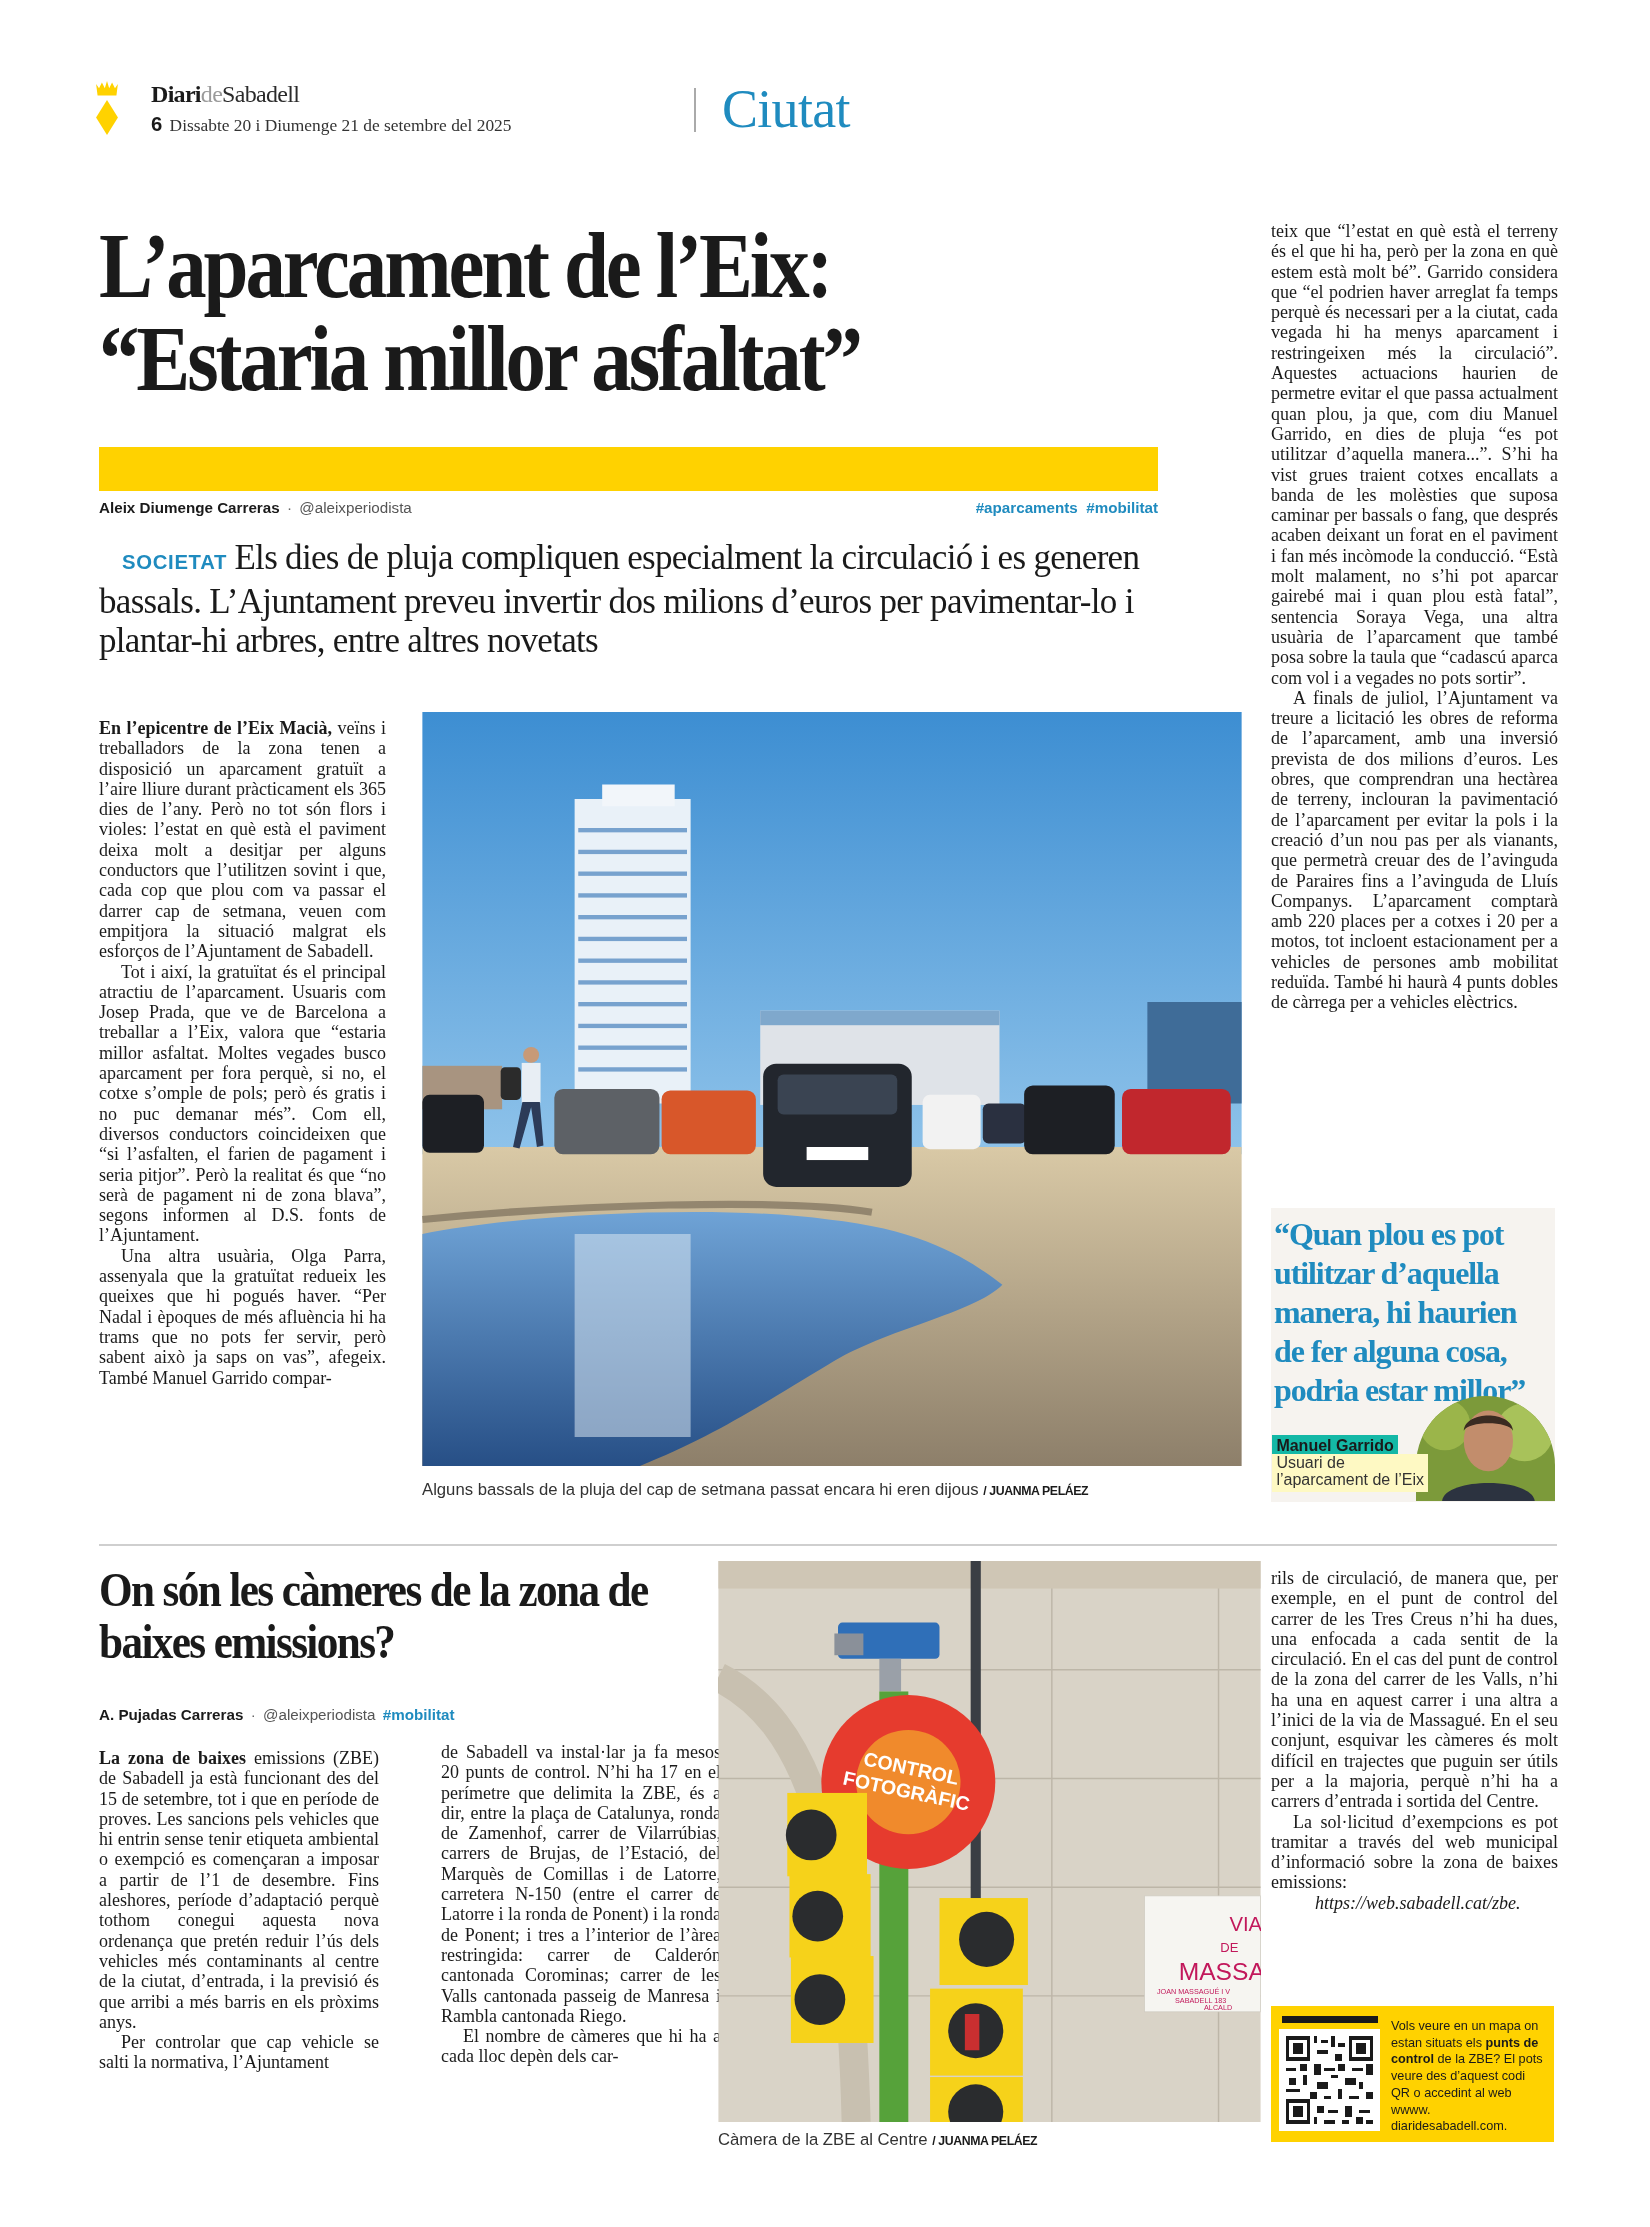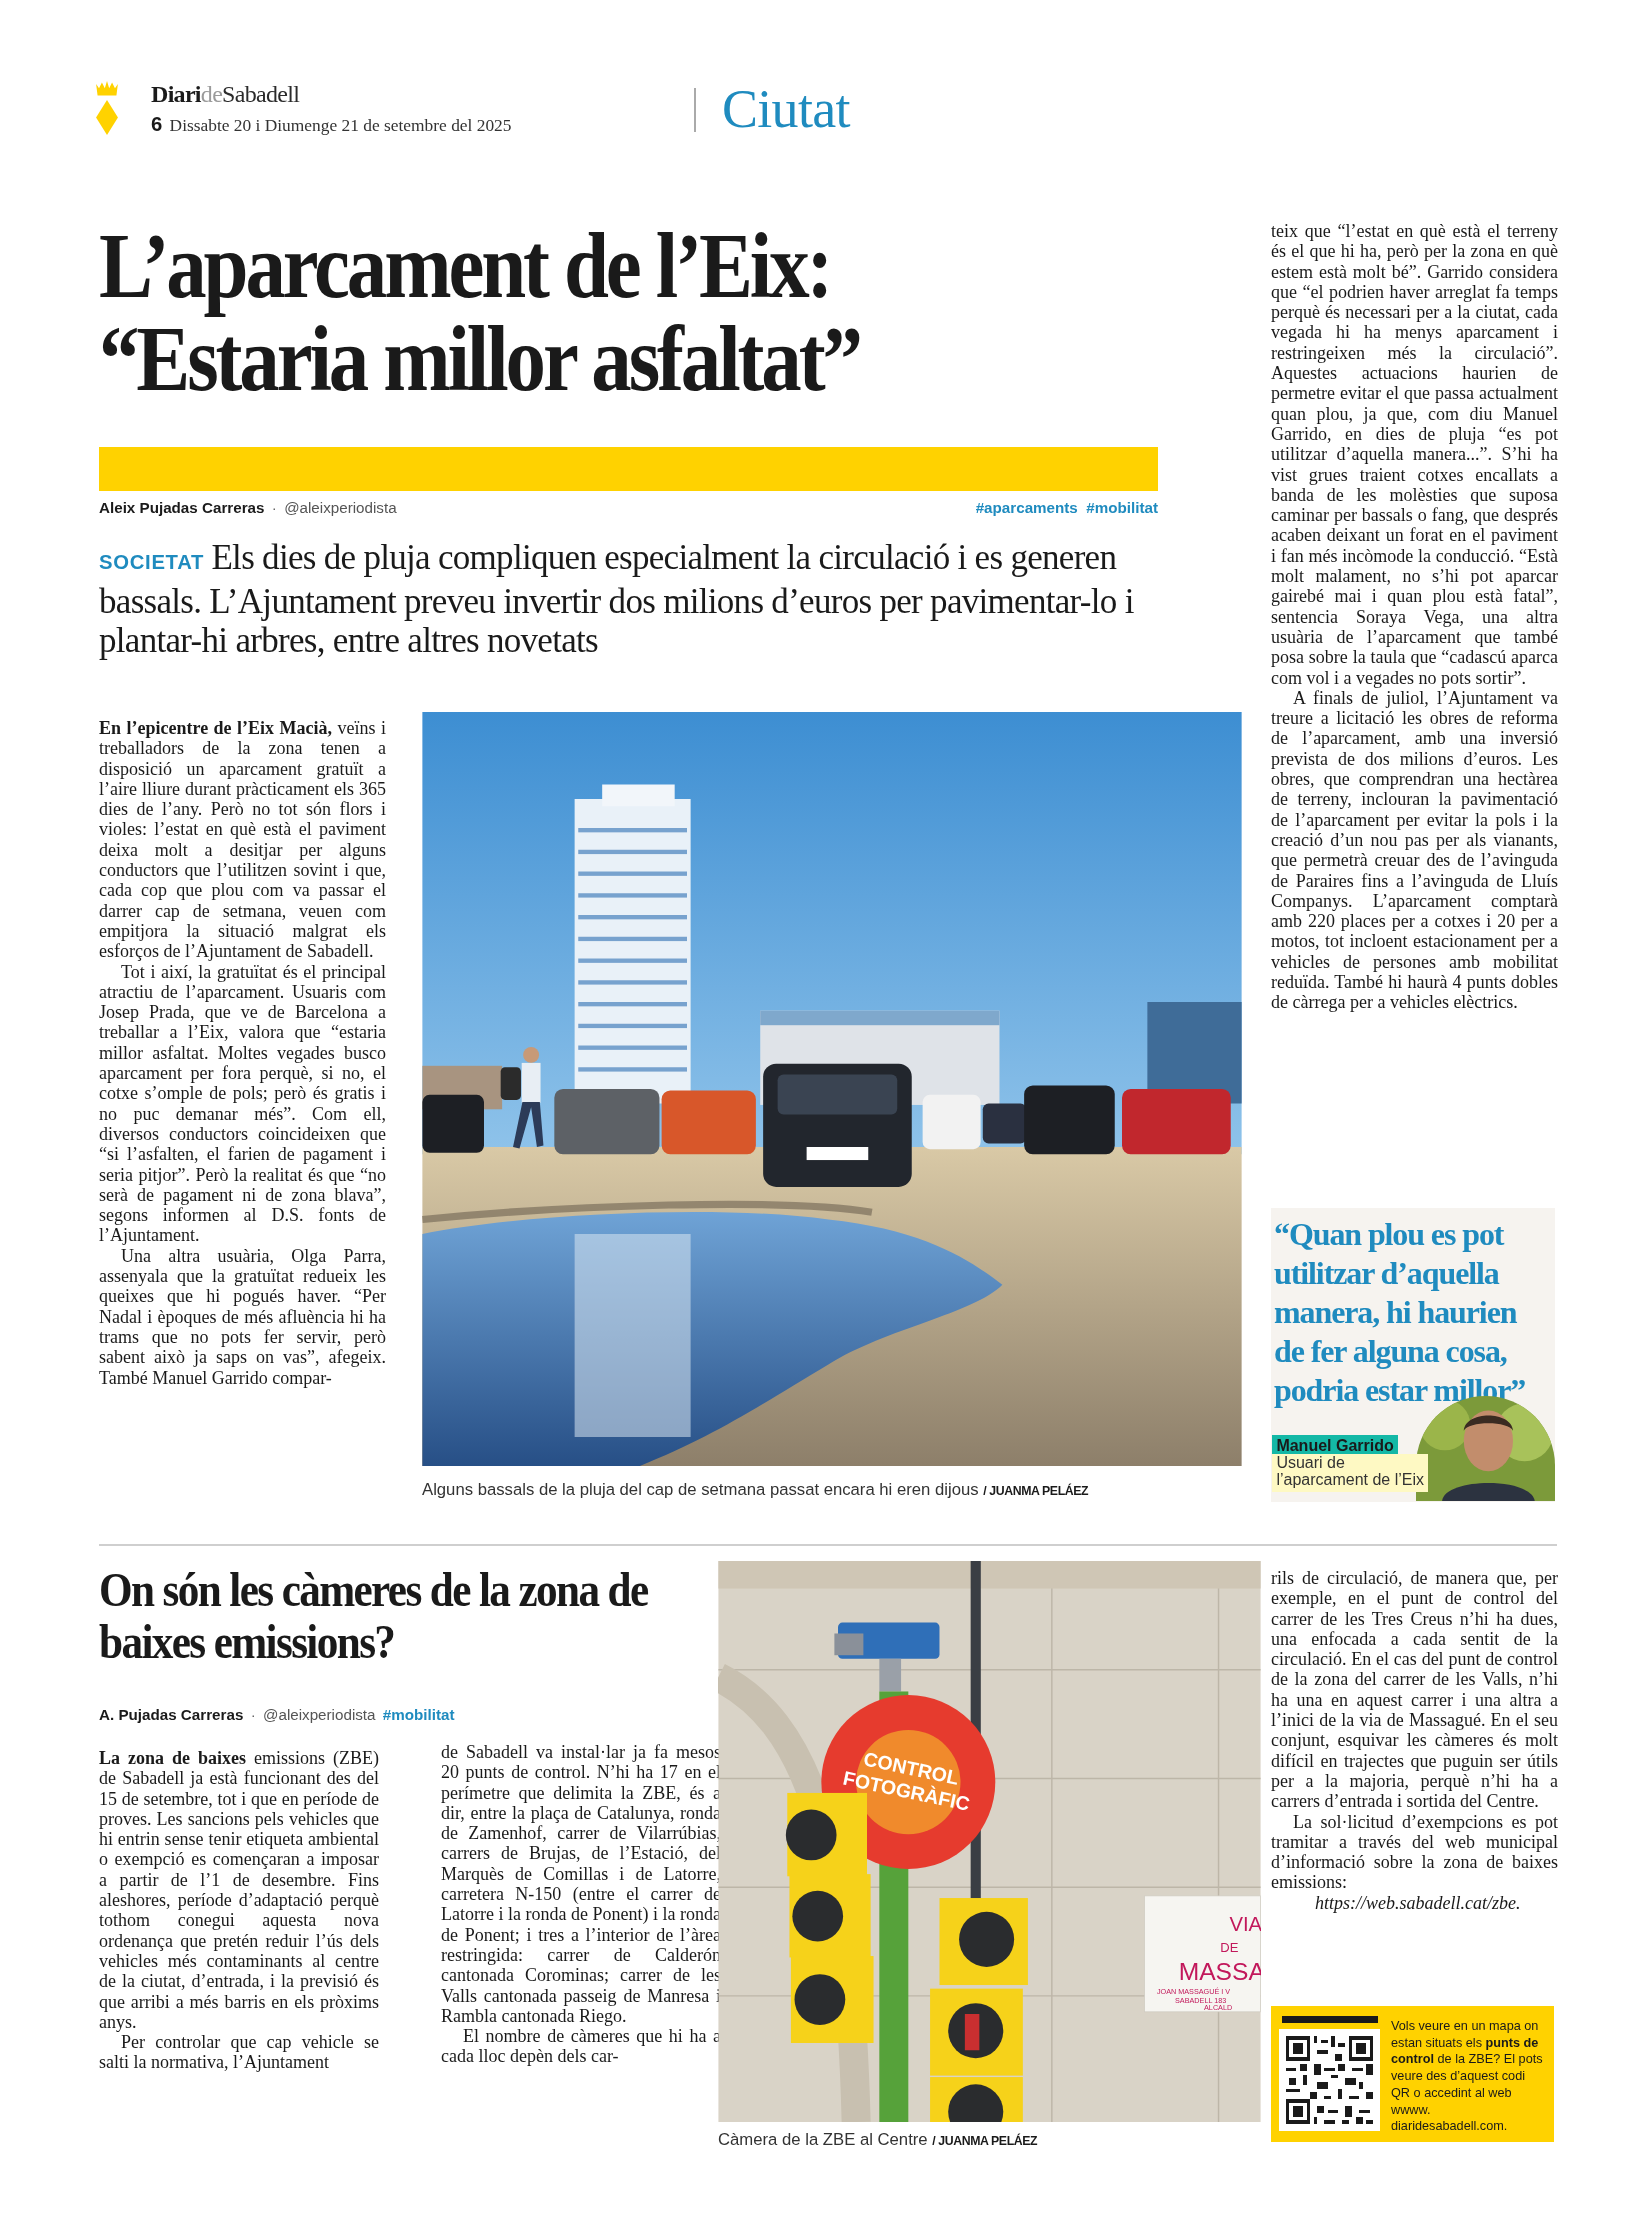--- a/index.html
+++ b/index.html
@@ -22,21 +22,21 @@
 
   
   .headline { left: 99px; top: 219px; width: 1103px; font-size: 94px; line-height: 93px; font-weight: 700; letter-spacing: -3.6px; transform: scaleX(0.86); transform-origin: left top; white-space: nowrap; }
   .yellow-bar { left: 99px; top: 447px; width: 1059px; height: 44px; background: #ffd200; }
   .byline { left: 99px; top: 499px; font-size: 15.2px; }
   .byline .author { font-weight: 700; }
   .byline .dot { color: #666; margin: 0 7.3px; }
   .byline .handle { color: #555; }
   .tags { left: 943px; top: 499px; width: 215px; text-align: right; font-size: 15.2px; font-weight: 700; color: #1f8bbf; }
   .subhead { left: 99px; top: 538px; width: 1088px; font-size: 35px; line-height: 39px; letter-spacing: -0.7px; }
-  .subhead .kicker { font-family: "Liberation Sans", sans-serif; font-size: 20.3px; font-weight: 700; color: #1f8bbf; letter-spacing: 0.7px; margin-right: 7.3px; }
+  .subhead .kicker { font-family: "Liberation Sans", sans-serif; font-size: 20.3px; font-weight: 700; color: #1f8bbf; letter-spacing: 0.7px; margin-right: 7.3px; margin-left: 23px; }
 
   
   .col { font-size: 18px; line-height: 20.3px; text-align: justify; hyphens: manual; }
   .col p { margin: 0; }
   .col p + p { text-indent: 22px; }
   .col .lead { font-weight: 700; }
   .col1 { left: 99px; top: 718px; width: 287px; }
   .col3 { left: 1271px; top: 221px; width: 287px; }
 
   
@@ -92,21 +92,21 @@
 <div class="abs pageinfo serif"><span class="num sans">6</span><span>Dissabte 20 i Diumenge 21 de setembre del 2025</span></div>
 <div class="abs section-sep"></div>
 <div class="abs section-name serif">Ciutat</div>
 
 <div class="abs headline serif">
   <div>L’aparcament de l’Eix:</div>
   <div>“Estaria millor asfaltat”</div>
 </div>
 <div class="abs yellow-bar"></div>
 <div class="abs byline sans">
-  <span class="author">Aleix Pujadas Carreras</span><span class="dot">·</span><span class="handle">@aleixperiodista</span>
+  <span class="author">Aleix Diumenge Carreras</span><span class="dot">·</span><span class="handle">@aleixperiodista</span>
 </div>
 <div class="abs tags sans">
   <span>#aparcaments</span>&nbsp;
   <span>#mobilitat</span>
 </div>
 <div class="abs subhead serif">
   <span class="kicker">SOCIETAT</span><span>Els dies de pluja compliquen especialment la circulació i es generen bassals. L’Ajuntament preveu invertir dos milions d’euros per pavimentar-lo i plantar-hi arbres, entre altres novetats</span>
 </div>
 
 <div class="abs col col1 serif">

